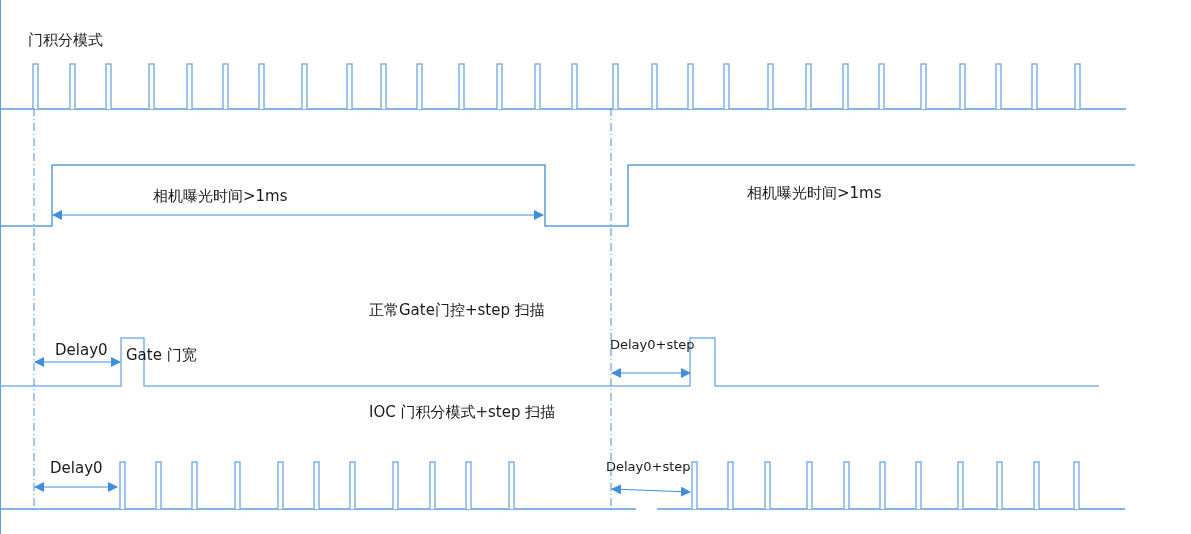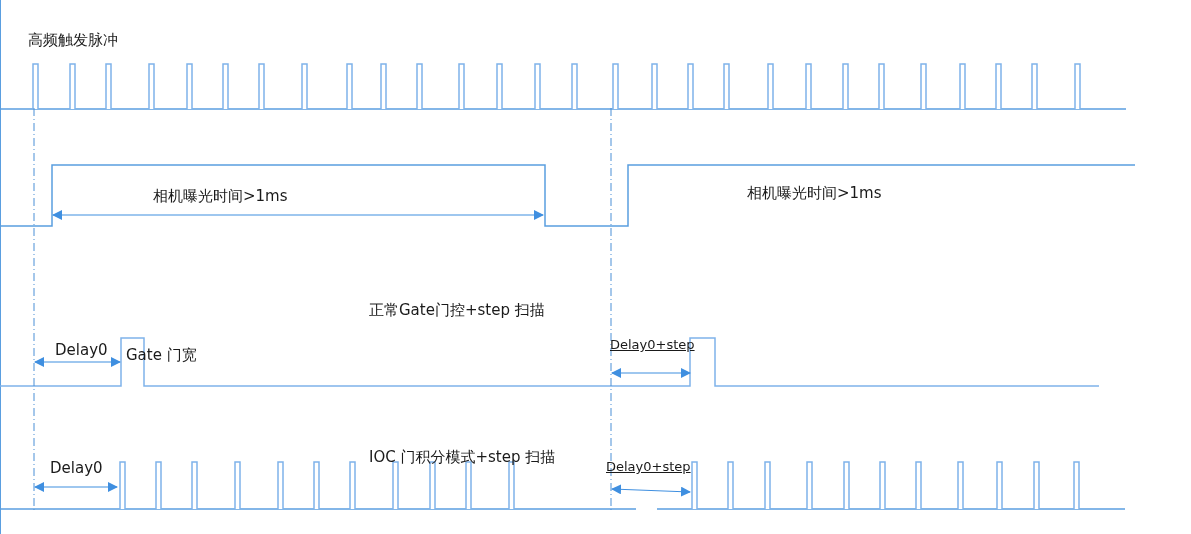--- a/index.html
+++ b/index.html
@@ -1,20 +1,20 @@
 <!DOCTYPE html>
 <html><head>
   <meta charset="utf-8">
   <style>
     html, body { margin: 0; padding: 0; background: #ffffff; }
     body { width: 1191px; height: 534px; overflow: hidden; position: relative; }
     #diagram { position: absolute; left: 0; top: 0; width: 1191px; height: 534px; }
     .lbl { position: absolute; font-family: "DejaVu Sans", "Liberation Sans", sans-serif; color: #1a1a1a; white-space: nowrap; line-height: 1; }
     .lbl-main { font-size: 15px; }
-    .lbl-small { font-size: 13px; text-decoration: underline; }
+    .lbl-small { font-size: 13px; }
   </style>
 </head>
 <body>
 
 <svg id="diagram" xmlns="http://www.w3.org/2000/svg" width="1191" height="534" viewBox="0 0 1191 534">
   <defs>
     <marker id="arrowhead" markerWidth="10" markerHeight="10" refX="9" refY="5" orient="auto-start-reverse" markerUnits="userSpaceOnUse">
       <path d="M0,0 L10,5 L0,10 z" fill="#3f8fe0"></path>
     </marker>
   </defs>
@@ -88,22 +88,22 @@
     </g>
   <g id="g-arrows">
       <line x1="53" y1="215" x2="543" y2="215" stroke="#3f8fe0" stroke-width="1.2" marker-start="url(#arrowhead)" marker-end="url(#arrowhead)"></line>
       <line x1="35" y1="362" x2="120" y2="362" stroke="#3f8fe0" stroke-width="1.2" marker-start="url(#arrowhead)" marker-end="url(#arrowhead)"></line>
       <line x1="612" y1="373" x2="690" y2="373" stroke="#3f8fe0" stroke-width="1.2" marker-start="url(#arrowhead)" marker-end="url(#arrowhead)"></line>
       <line x1="35" y1="487" x2="117" y2="487" stroke="#3f8fe0" stroke-width="1.2" marker-start="url(#arrowhead)" marker-end="url(#arrowhead)"></line>
       <line x1="612" y1="489" x2="690" y2="492" stroke="#3f8fe0" stroke-width="1.2" marker-start="url(#arrowhead)" marker-end="url(#arrowhead)"></line>
     </g>
 </svg>
 
-<div class="lbl lbl-main" style="left:28px; top:33px;">高频触发脉冲</div>
+<div class="lbl lbl-main" style="left:28px; top:33px;">门积分模式</div>
 <div class="lbl lbl-main" style="left:153px; top:189px;">相机曝光时间&gt;1ms</div>
 <div class="lbl lbl-main" style="left:747px; top:186px;">相机曝光时间&gt;1ms</div>
 <div class="lbl lbl-main" style="left:369px; top:303px;">正常Gate门控+step 扫描</div>
 <div class="lbl lbl-main" style="left:126px; top:320px;margin-top:28px;">Gate 门宽</div>
 <div class="lbl lbl-main" style="left:55px; top:343px;">Delay0</div>
 <div class="lbl lbl-small" style="left:610px; top:338px;">Delay0+step</div>
-<div class="lbl lbl-main" style="left:369px; top:450px;">IOC 门积分模式+step 扫描</div>
+<div class="lbl lbl-main" style="left:369px; top:405px;">IOC 门积分模式+step 扫描</div>
 <div class="lbl lbl-main" style="left:50px; top:461px;">Delay0</div>
 <div class="lbl lbl-small" style="left:606px; top:460px;">Delay0+step</div>
 
 </body></html>

